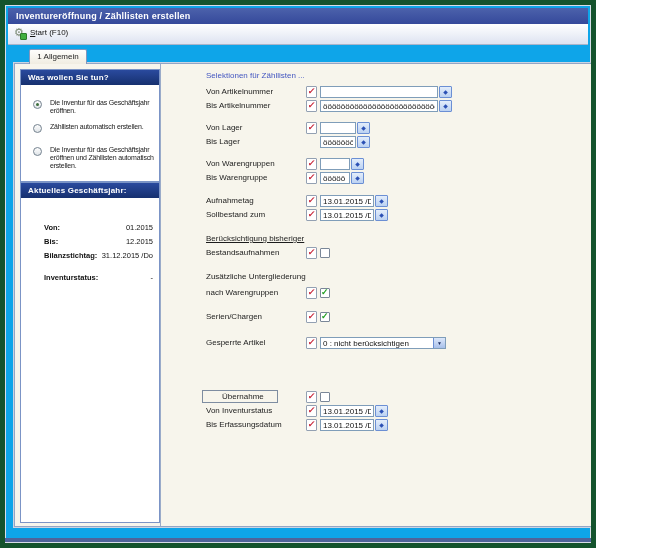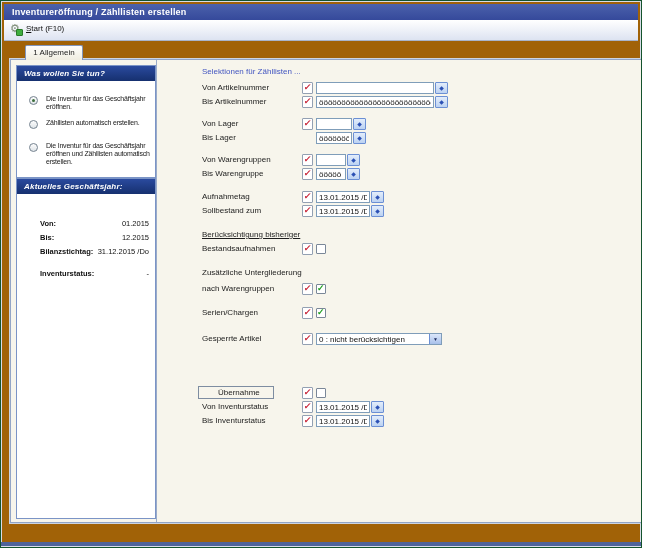--- a/index.html
+++ b/index.html
@@ -1,22 +1,22 @@
 <!DOCTYPE html>
 <html><head>
 <meta charset="utf-8">
 <style>
   * { margin:0; padding:0; box-sizing:border-box; }
   html,body { background:#fff; }
   body { font-family:"Liberation Sans", sans-serif; }
 
   .window {
-    position:relative; width:642px; height:548px;
-    background:#a16207;
-    border:1px solid #14532d;
+    position:relative; width:596px; height:548px;
+    background:#0ea5e9;
+    border:5px solid #14532d;
     box-shadow: inset 0 0 0 1px #d8dde8;
     overflow:hidden;
   }
 
   
   .titlebar {
     position:absolute; left:3px; top:3px; right:3px; height:16px;
     background:linear-gradient(#4c62ab,#35499b);
     color:#fff; font-size:9px; font-weight:bold;
     line-height:16px; padding-left:8px;
@@ -58,21 +58,21 @@
   }
   .divider { position:absolute; left:145px; top:0; bottom:0; width:1px; background:#9aabc9; }
 
   
   .lbox {
     position:absolute; left:5px; width:140px;
     background:#fff; border:1px solid #7b94c6;
   }
   .lbox-head {
     height:15px; background:linear-gradient(#2a4a9e,#16306f);
-    color:#fff; font-size:8px; font-weight:bold; font-style:italic;
+    color:#fff; font-size:8px; font-weight:bold; 
     line-height:15px; padding-left:7px; letter-spacing:.2px;
   }
   .qbox { top:5px; height:113px; }
   .fbox { top:118px; height:341px; }
 
   .radio-row { position:absolute; left:12px; right:4px; }
   .radio {
     position:absolute; left:0; top:1px; width:9px; height:9px;
     border:1px solid #74828f; border-radius:50%;
     background:linear-gradient(#fdfdfd,#dfe4e8);
@@ -315,21 +315,21 @@
         <span class="chkicon"></span>
         <span class="cbox"></span>
       </div>
       <div class="rrow" style="top:341px;">
         <span class="rlabel">Von Inventurstatus</span>
         <span class="chkicon"></span>
         <input class="tinput in-date" readonly="" value="13.01.2015 /Di" style="">
         <span class="spin sp-date"></span>
       </div>
       <div class="rrow" style="top:355px;">
-        <span class="rlabel">Bis Inventurstatus</span>
+        <span class="rlabel">Bis Erfassungsdatum</span>
         <span class="chkicon"></span>
         <input class="tinput in-date" readonly="" value="13.01.2015 /Di" style="">
         <span class="spin sp-date"></span>
       </div>
 
     </div>
   </div>
 
   <div class="bottom-strip"></div>
 </div>

